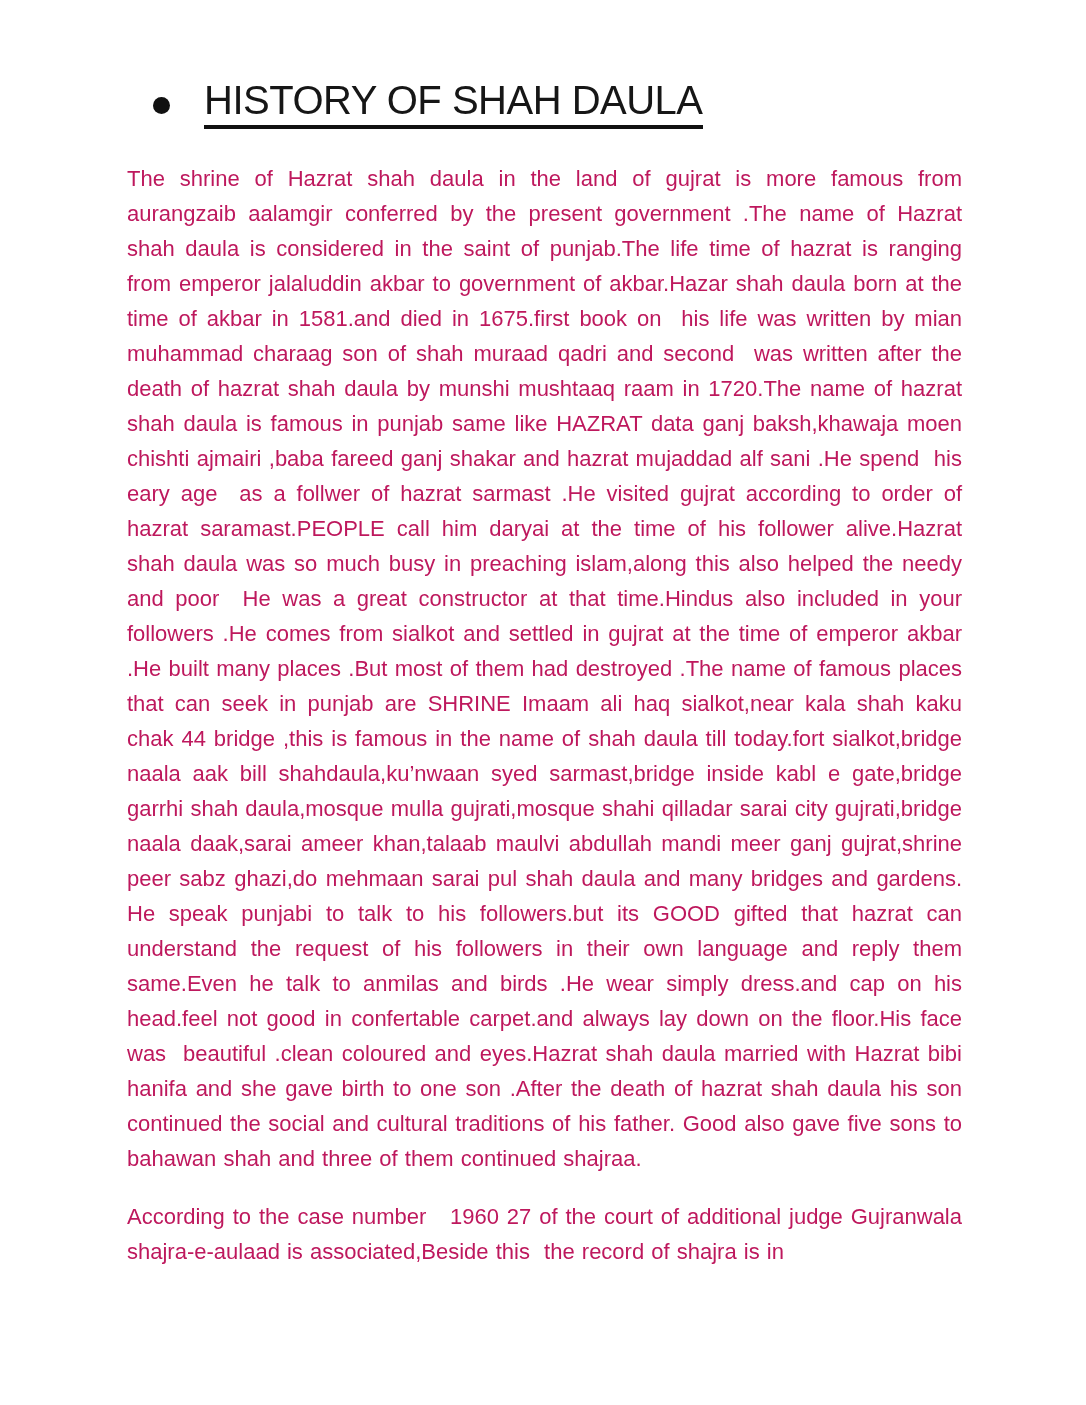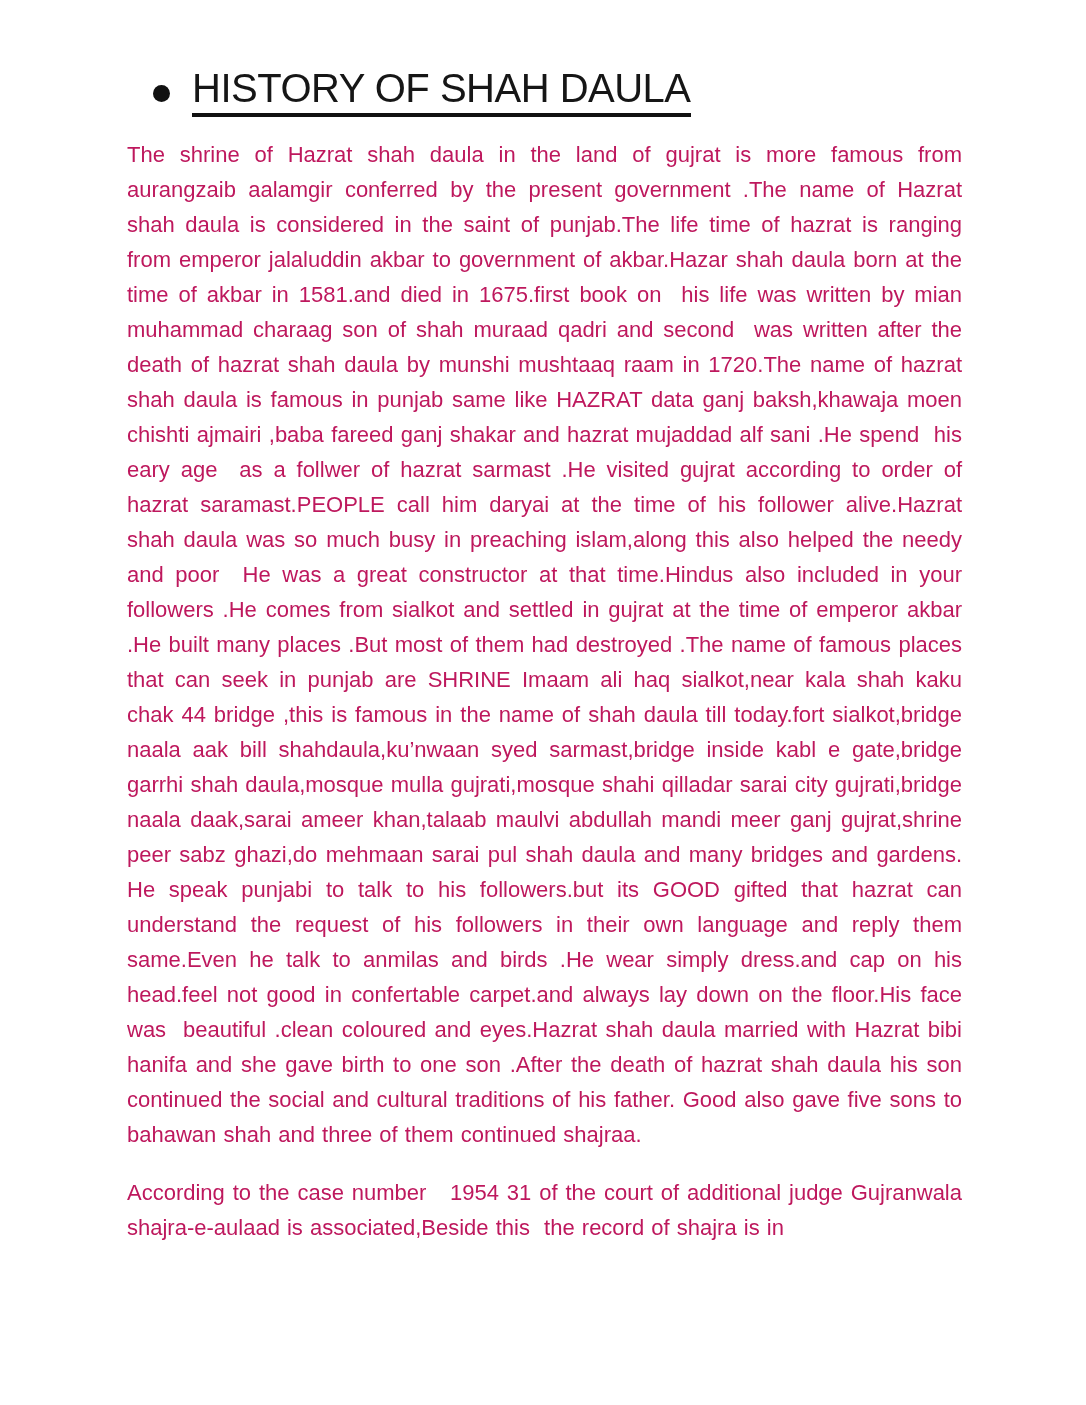--- a/index.html
+++ b/index.html
@@ -31,21 +31,21 @@
     border-radius: 50%;
     background: #111111;
     flex: 0 0 auto;
     margin-top: 4px;
     overflow: hidden;
     color: transparent; 
     font-size: 10px;
     line-height: 17px;
   }
   h1.doc-title {
-    margin: 4px;
+    margin: 16px;
     font-size: 40px;
     font-weight: 400;
     letter-spacing: -0.5px;
     line-height: 1.1;
     color: #161616;
     display: inline-block;
     border-bottom: 4px solid #111111;
     padding-bottom: 3px;
   }
   p.body-para {
@@ -63,15 +63,15 @@
 
 <div class="page">
 
   <div class="title-row">
     <span class="bullet">•</span>
     <h1 class="doc-title">HISTORY OF SHAH DAULA</h1>
   </div>
 
   <p class="body-para">The shrine of Hazrat shah daula in the land of gujrat is more famous from aurangzaib aalamgir conferred by the present government .The name of Hazrat shah daula is considered in the saint of punjab.The life time of hazrat is ranging from emperor jalaluddin akbar to government of akbar.Hazar shah daula born at the time of akbar in 1581.and died in 1675.first book on  his life was written by mian muhammad charaag son of shah muraad qadri and second  was written after the death of hazrat shah daula by munshi mushtaaq raam in 1720.The name of hazrat shah daula is famous in punjab same like HAZRAT data ganj baksh,khawaja moen chishti ajmairi ,baba fareed ganj shakar and hazrat mujaddad alf sani .He spend  his eary age  as a follwer of hazrat sarmast .He visited gujrat according to order of hazrat saramast.PEOPLE call him daryai at the time of his follower alive.Hazrat shah daula was so much busy in preaching islam,along this also helped the needy and poor  He was a great constructor at that time.Hindus also included in your followers .He comes from sialkot and settled in gujrat at the time of emperor akbar .He built many places .But most of them had destroyed .The name of famous places that can seek in punjab are SHRINE Imaam ali haq sialkot,near kala shah kaku chak 44 bridge ,this is famous in the name of shah daula till today.fort sialkot,bridge naala aak bill shahdaula,ku’nwaan syed sarmast,bridge inside kabl e gate,bridge garrhi shah daula,mosque mulla gujrati,mosque shahi qilladar sarai city gujrati,bridge naala daak,sarai ameer khan,talaab maulvi abdullah mandi meer ganj gujrat,shrine peer sabz ghazi,do mehmaan sarai pul shah daula and many bridges and gardens. He speak punjabi to talk to his followers.but its GOOD gifted that hazrat can understand the request of his followers in their own language and reply them same.Even he talk to anmilas and birds .He wear simply dress.and cap on his head.feel not good in confertable carpet.and always lay down on the floor.His face was  beautiful .clean coloured and eyes.Hazrat shah daula married with Hazrat bibi hanifa and she gave birth to one son .After the death of hazrat shah daula his son continued the social and cultural traditions of his father. Good also gave five sons to bahawan shah and three of them continued shajraa.</p>
 
-  <p class="body-para">According to the case number   1954 31 of the court of additional judge Gujranwala  shajra-e-aulaad is associated,Beside this  the record of shajra is in</p>
+  <p class="body-para">According to the case number   1960 27 of the court of additional judge Gujranwala  shajra-e-aulaad is associated,Beside this  the record of shajra is in</p>
 
 </div>
 
 </body></html>

